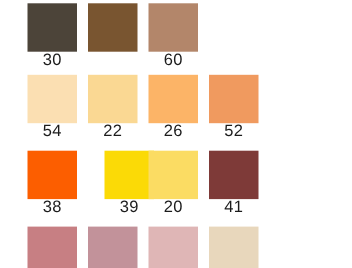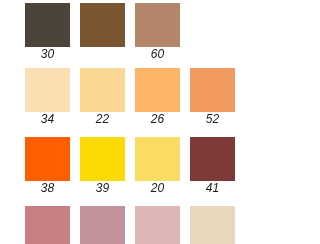--- a/index.html
+++ b/index.html
@@ -37,26 +37,25 @@
     left: 25px;
     width: 45px;
     height: 44px;
   }
   .swatch-label {
     position: absolute;
     top: 49px;
     left: 25px;
     width: 45px;
     text-align: center;
-    font-size: 12px;
+    font-size: 15px;
     line-height: 11px;
     color: #1c1c1c;
     letter-spacing: 0.2px;
     font-family: "Liberation Sans", sans-serif;
-    font-style: italic;
   }
 </style>
 </head>
 <body style="background-color: rgb(255, 255, 255);">
 
 <div id="palette" style="background-color: rgb(255, 255, 255);">
 
   <div class="swatch-row" style="top:0px;">
     <div class="swatch-cell" style="left:0px;">
       <div class="swatch-chip" style="background-color: rgb(76, 68, 57);"></div>
@@ -67,42 +66,42 @@
     </div>
     <div class="swatch-cell" style="left:110px;">
       <div class="swatch-chip" style="background-color: rgb(179, 134, 106);"></div>
       <div class="swatch-label">60</div>
     </div>
   </div>
 
   <div class="swatch-row" style="top:65px;">
     <div class="swatch-cell" style="left:0px;">
       <div class="swatch-chip" style="background-color: rgb(251, 223, 178);"></div>
-      <div class="swatch-label">34</div>
+      <div class="swatch-label">54</div>
     </div>
     <div class="swatch-cell" style="left:55px;">
       <div class="swatch-chip" style="background-color: rgb(250, 216, 147);"></div>
       <div class="swatch-label">22</div>
     </div>
     <div class="swatch-cell" style="left:110px;">
       <div class="swatch-chip" style="background-color: rgb(252, 180, 103);"></div>
       <div class="swatch-label">26</div>
     </div>
     <div class="swatch-cell" style="left:165px;">
       <div class="swatch-chip" style="background-color: rgb(240, 154, 95);"></div>
       <div class="swatch-label">52</div>
     </div>
   </div>
 
   <div class="swatch-row" style="top:134px;">
     <div class="swatch-cell" style="left:0px;">
       <div class="swatch-chip" style="background-color: rgb(252, 94, 0);"></div>
       <div class="swatch-label">38</div>
     </div>
-    <div class="swatch-cell" style="left:55px;">
+    <div class="swatch-cell" style="left:70px;">
       <div class="swatch-chip" style="background-color: rgb(251, 218, 6);"></div>
       <div class="swatch-label">39</div>
     </div>
     <div class="swatch-cell" style="left:110px;">
       <div class="swatch-chip" style="background-color: rgb(251, 220, 99);"></div>
       <div class="swatch-label">20</div>
     </div>
     <div class="swatch-cell" style="left:165px;">
       <div class="swatch-chip" style="background-color: rgb(126, 58, 56);"></div>
       <div class="swatch-label">41</div>

